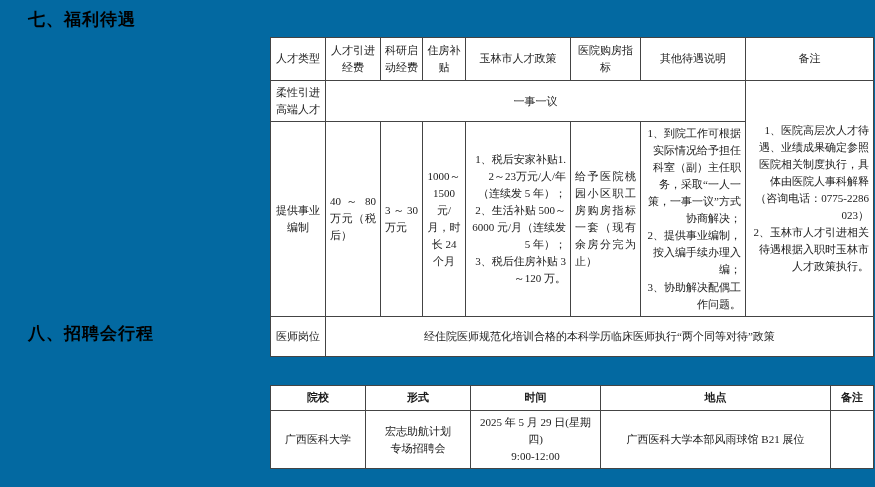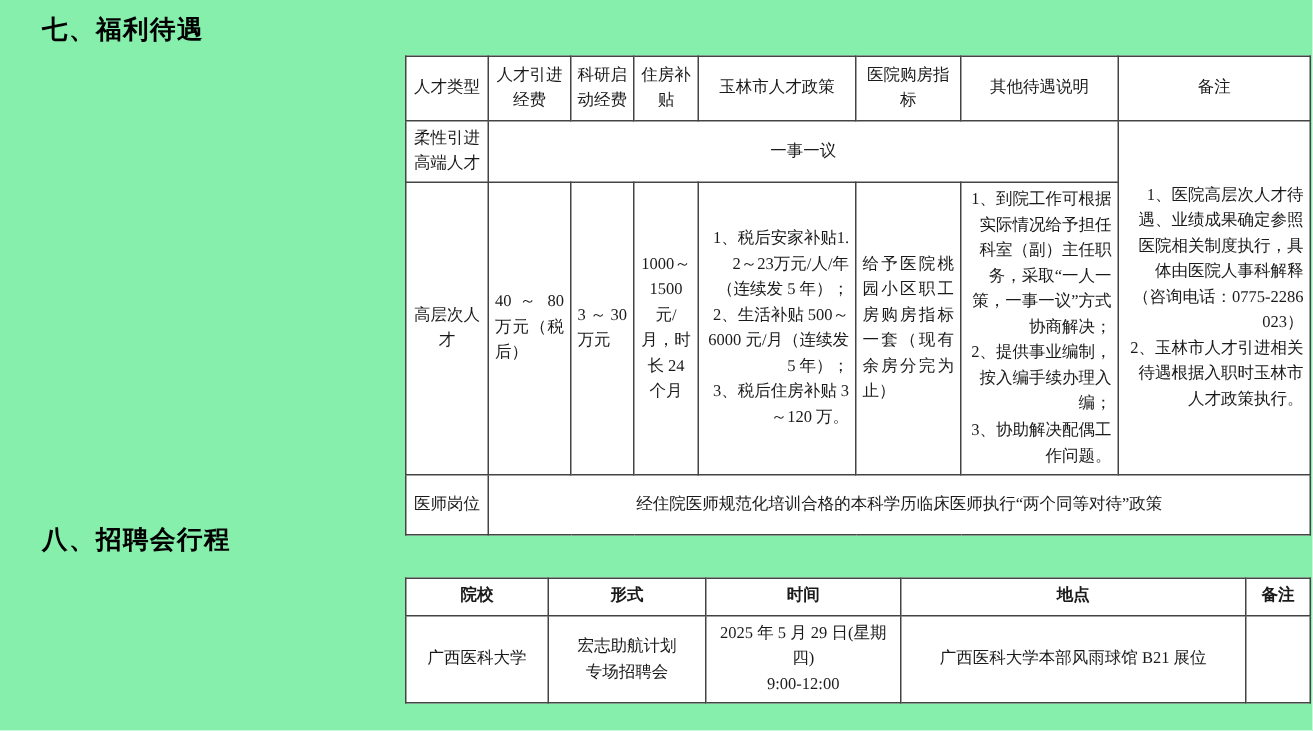--- a/index.html
+++ b/index.html
@@ -1,36 +1,36 @@
 <!DOCTYPE html>
 <html><head>
 <meta charset="utf-8">
 <style>
   * { margin: 0; padding: 0; box-sizing: border-box; }
   html, body { background: #ffffff; }
   .page {
     position: relative;
     width: 875px;
     height: 487px;
-    background: #86efac;
+    background: #0369a1;
     font-family: "Liberation Serif", "DejaVu Serif", serif;
     color: #1a1a1a;
     overflow: hidden;
   }
   .section-title {
     position: absolute;
     left: 28px;
     font-family: "Liberation Sans", "DejaVu Sans", sans-serif;
     font-weight: bold;
     font-size: 17px;
     color: #000000;
     letter-spacing: 1px;
   }
   #title-benefits { top: 8px; }
-  #title-schedule { top: 348px; }
+  #title-schedule { top: 322px; }
 
   table {
     border-collapse: collapse;
     table-layout: fixed;
     position: absolute;
     left: 270px;
     background: #ffffff;
   }
   #benefits-table { top: 37px; width: 604px; }
   #schedule-table { top: 385px; width: 604px; }
@@ -90,21 +90,21 @@
       </tr>
     </thead>
     <tbody>
       <tr class="row-flexible">
         <td>柔性引进高端人才</td>
         <td colspan="6">一事一议</td>
         <td rowspan="2" class="multiline">1、医院高层次人才待遇、业绩成果确定参照医院相关制度执行，具体由医院人事科解释（咨询电话：0775-2286023）
 2、玉林市人才引进相关待遇根据入职时玉林市人才政策执行。</td>
       </tr>
       <tr class="row-highlevel">
-        <td>高层次人才</td>
+        <td>提供事业编制</td>
         <td class="justify-cell">40 ～ 80 万元（税后）</td>
         <td class="justify-cell">3 ～ 30 万元</td>
         <td>1000～1500 元/月，时长 24 个月</td>
         <td class="multiline">1、税后安家补贴1.2～23万元/人/年（连续发 5 年）；
 2、生活补贴 500～6000 元/月（连续发 5 年）；
 3、税后住房补贴 3～120 万。</td>
         <td class="justify-cell">给予医院桃园小区职工房购房指标一套（现有余房分完为止）</td>
         <td class="multiline">1、到院工作可根据实际情况给予担任科室（副）主任职务，采取“一人一策，一事一议”方式协商解决；
 2、提供事业编制，按入编手续办理入编；
 3、协助解决配偶工作问题。</td>

